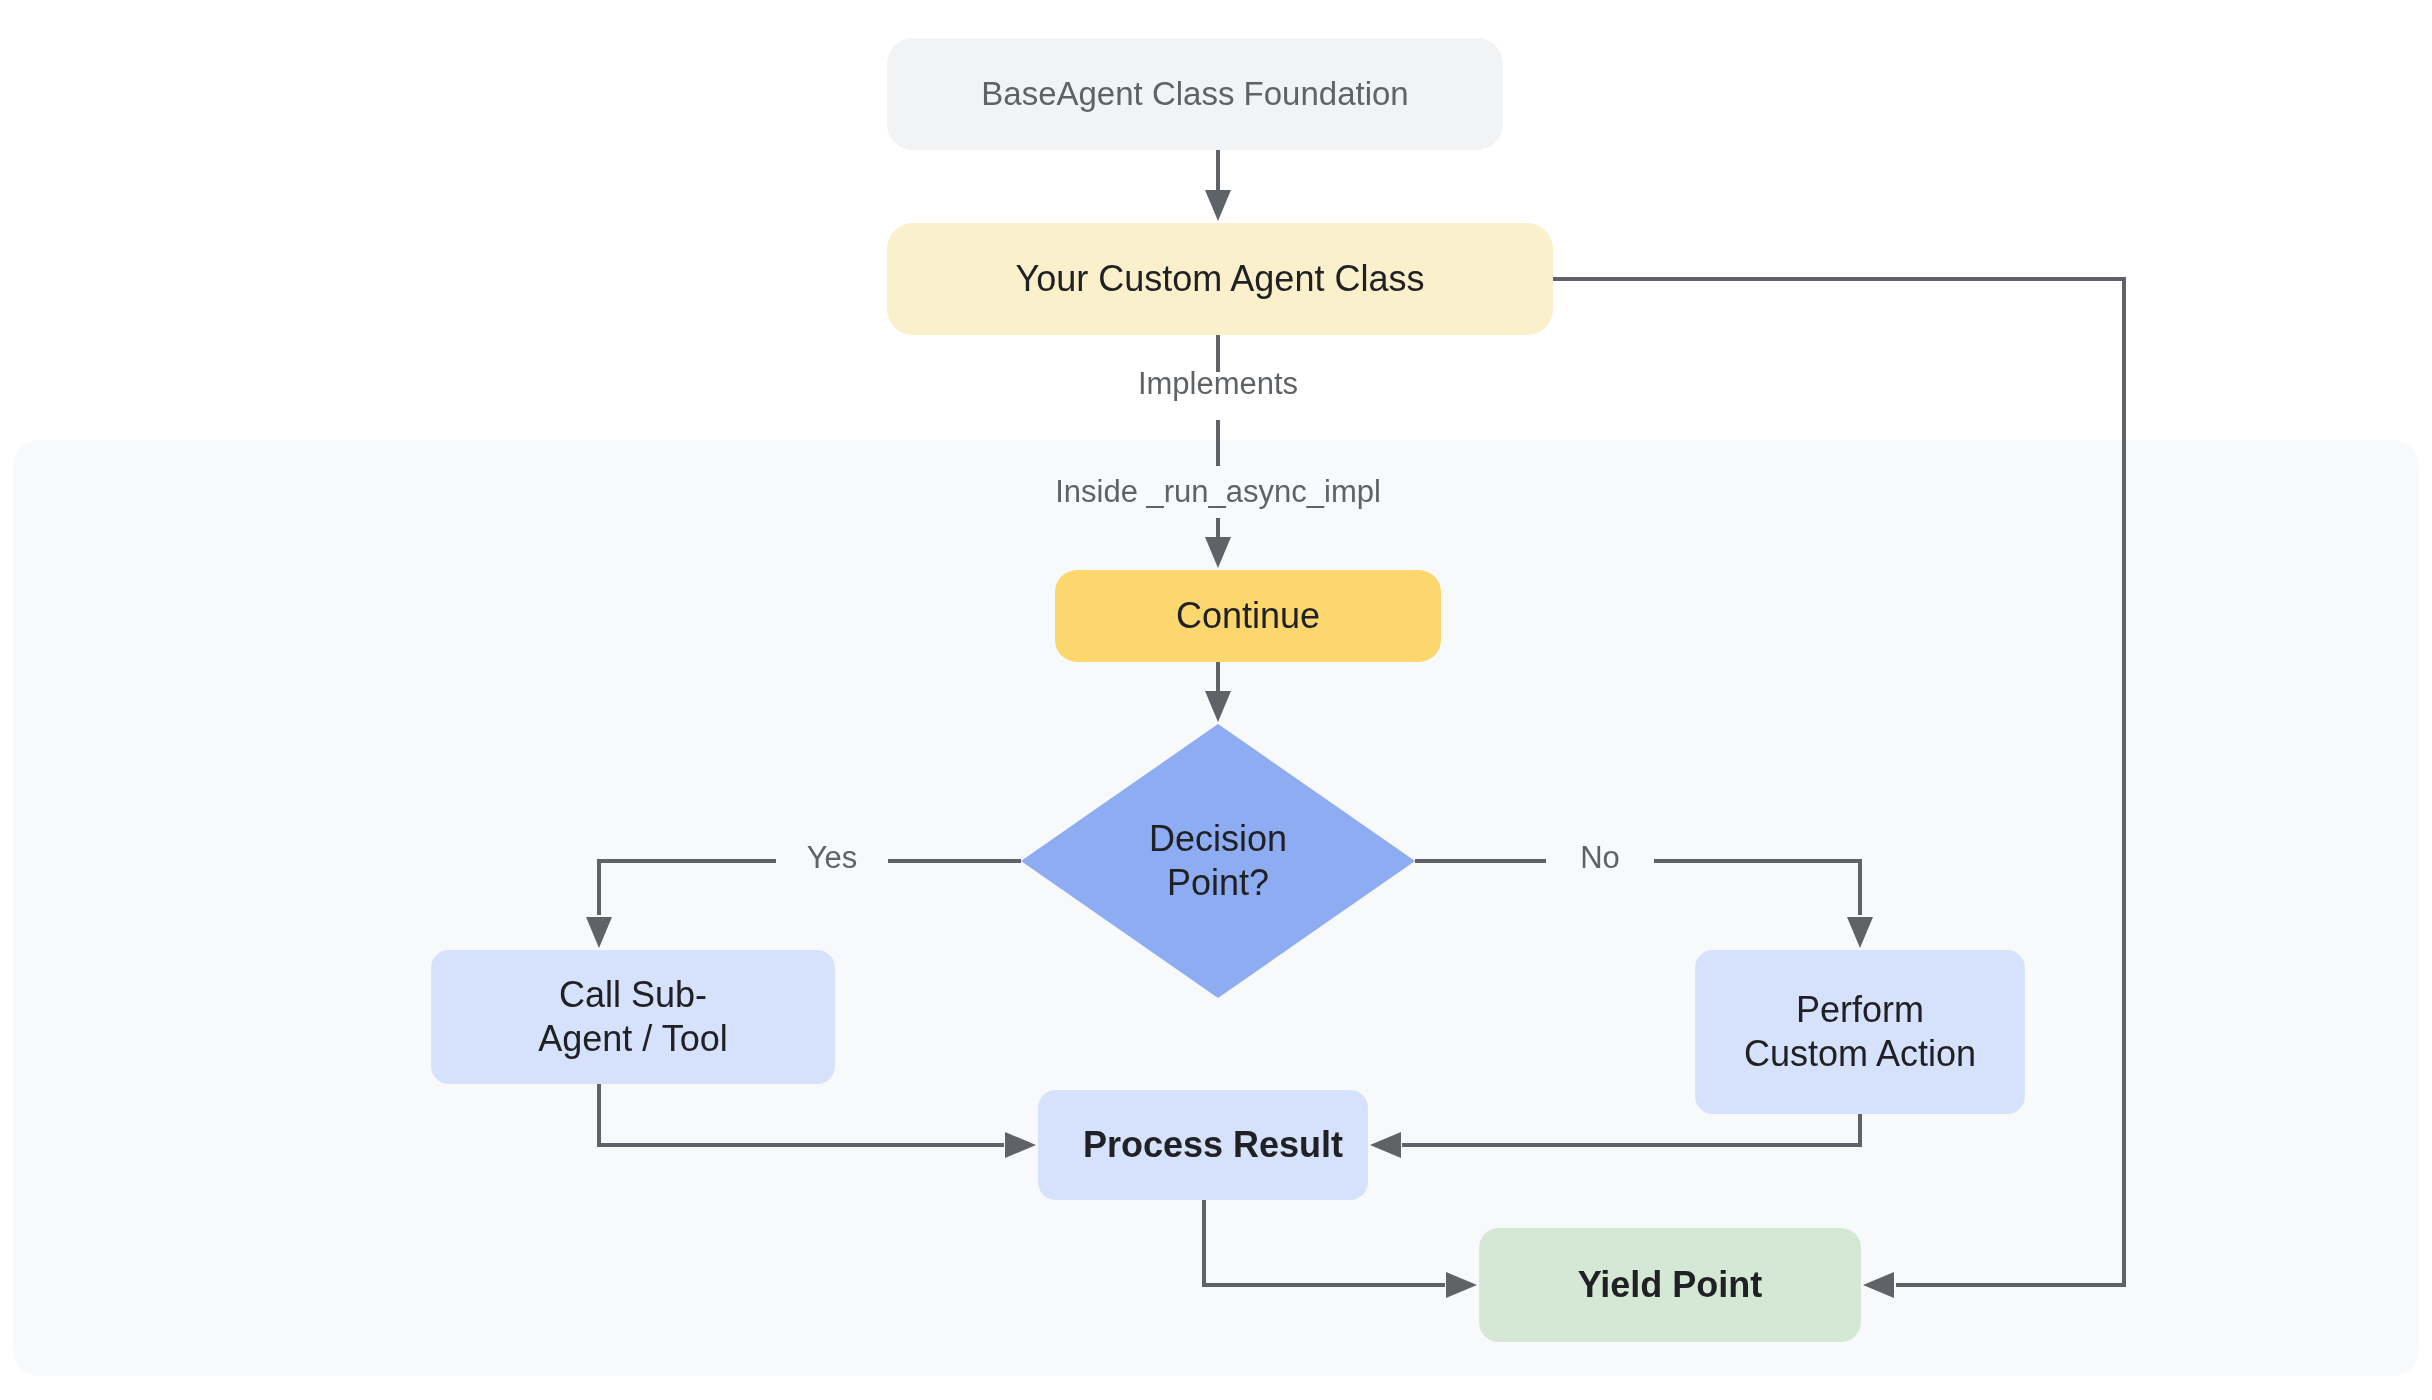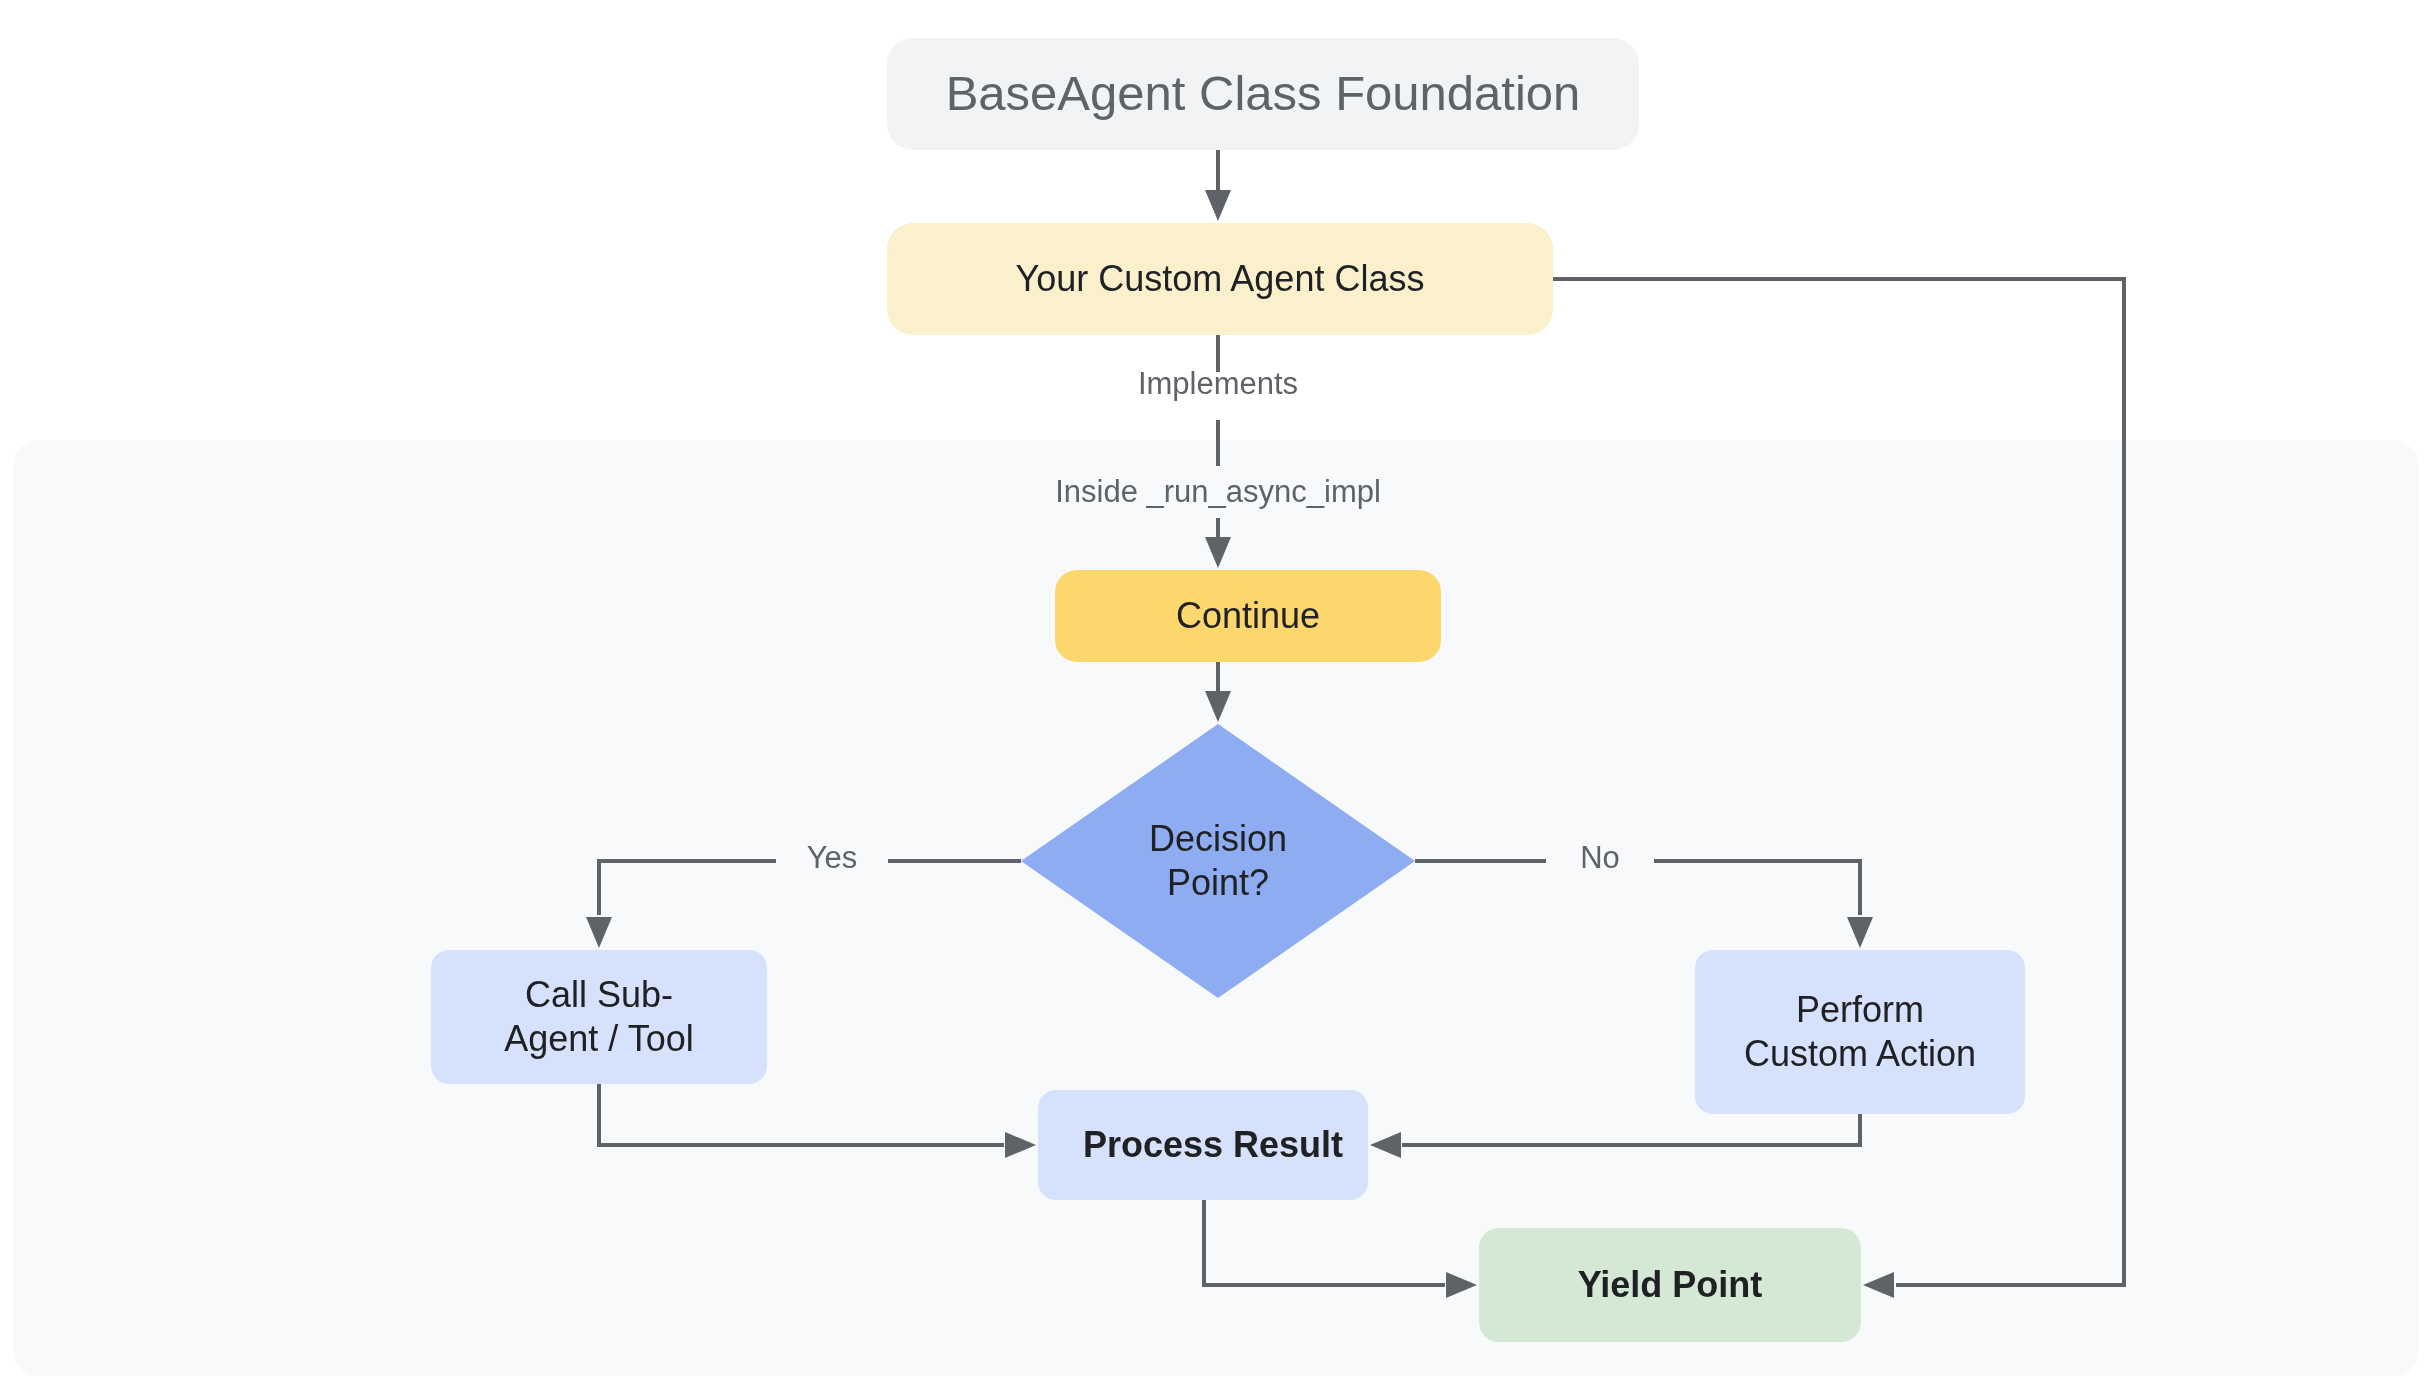--- a/index.html
+++ b/index.html
@@ -33,38 +33,38 @@
   #edges{position:absolute;left:0;top:0;width:2432px;height:1400px;}
   .node{
     position:absolute;
     display:flex;align-items:center;justify-content:center;
     text-align:center;
     font-size:36px;line-height:1.22;
     color:var(--text-dark);
     white-space:pre-line;
   }
   .node-base{
-    left:887px;top:38px;width:752px;height:112px;
+    left:887px;top:38px;width:616px;height:112px;
     background:var(--node-gray);border-radius:26px;
-    color:var(--text-gray);font-size:49px;
+    color:var(--text-gray);font-size:33px;
   }
   .node-custom{
     left:887px;top:223px;width:666px;height:112px;
     background:var(--node-yellow-light);border-radius:26px;
   }
   .node-continue{
     left:1055px;top:570px;width:386px;height:92px;
     background:var(--node-yellow);border-radius:22px;
   }
   .decision-label{
     left:1068px;top:799px;width:300px;height:124px;
     background:transparent;
   }
   .node-callsub{
-    left:431px;top:950px;width:336px;height:134px;
+    left:431px;top:950px;width:404px;height:134px;
     background:var(--node-blue-light);border-radius:18px;
   }
   .node-perform{
     left:1695px;top:950px;width:330px;height:164px;
     background:var(--node-blue-light);border-radius:18px;
   }
   .node-process{
     left:1038px;top:1090px;width:330px;height:110px;
     background:var(--node-blue-light);border-radius:18px;
     font-weight:700;

